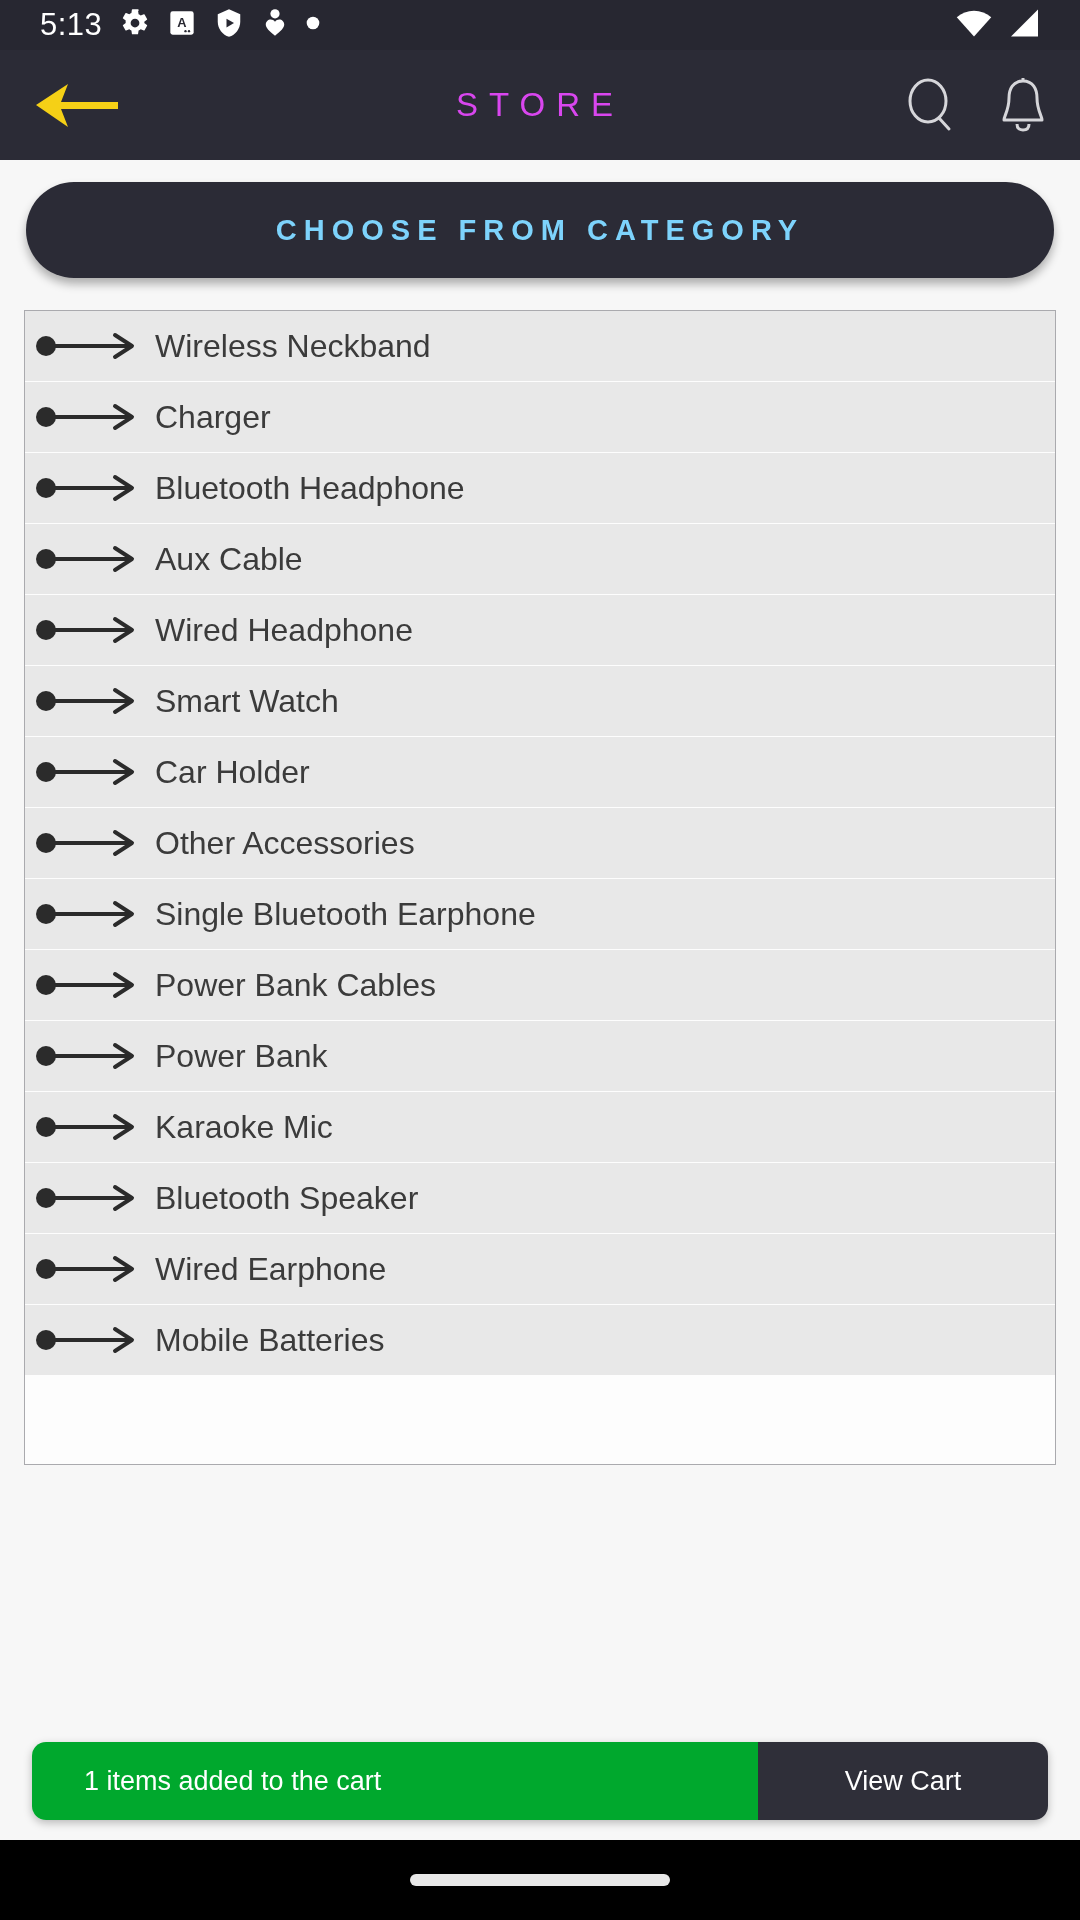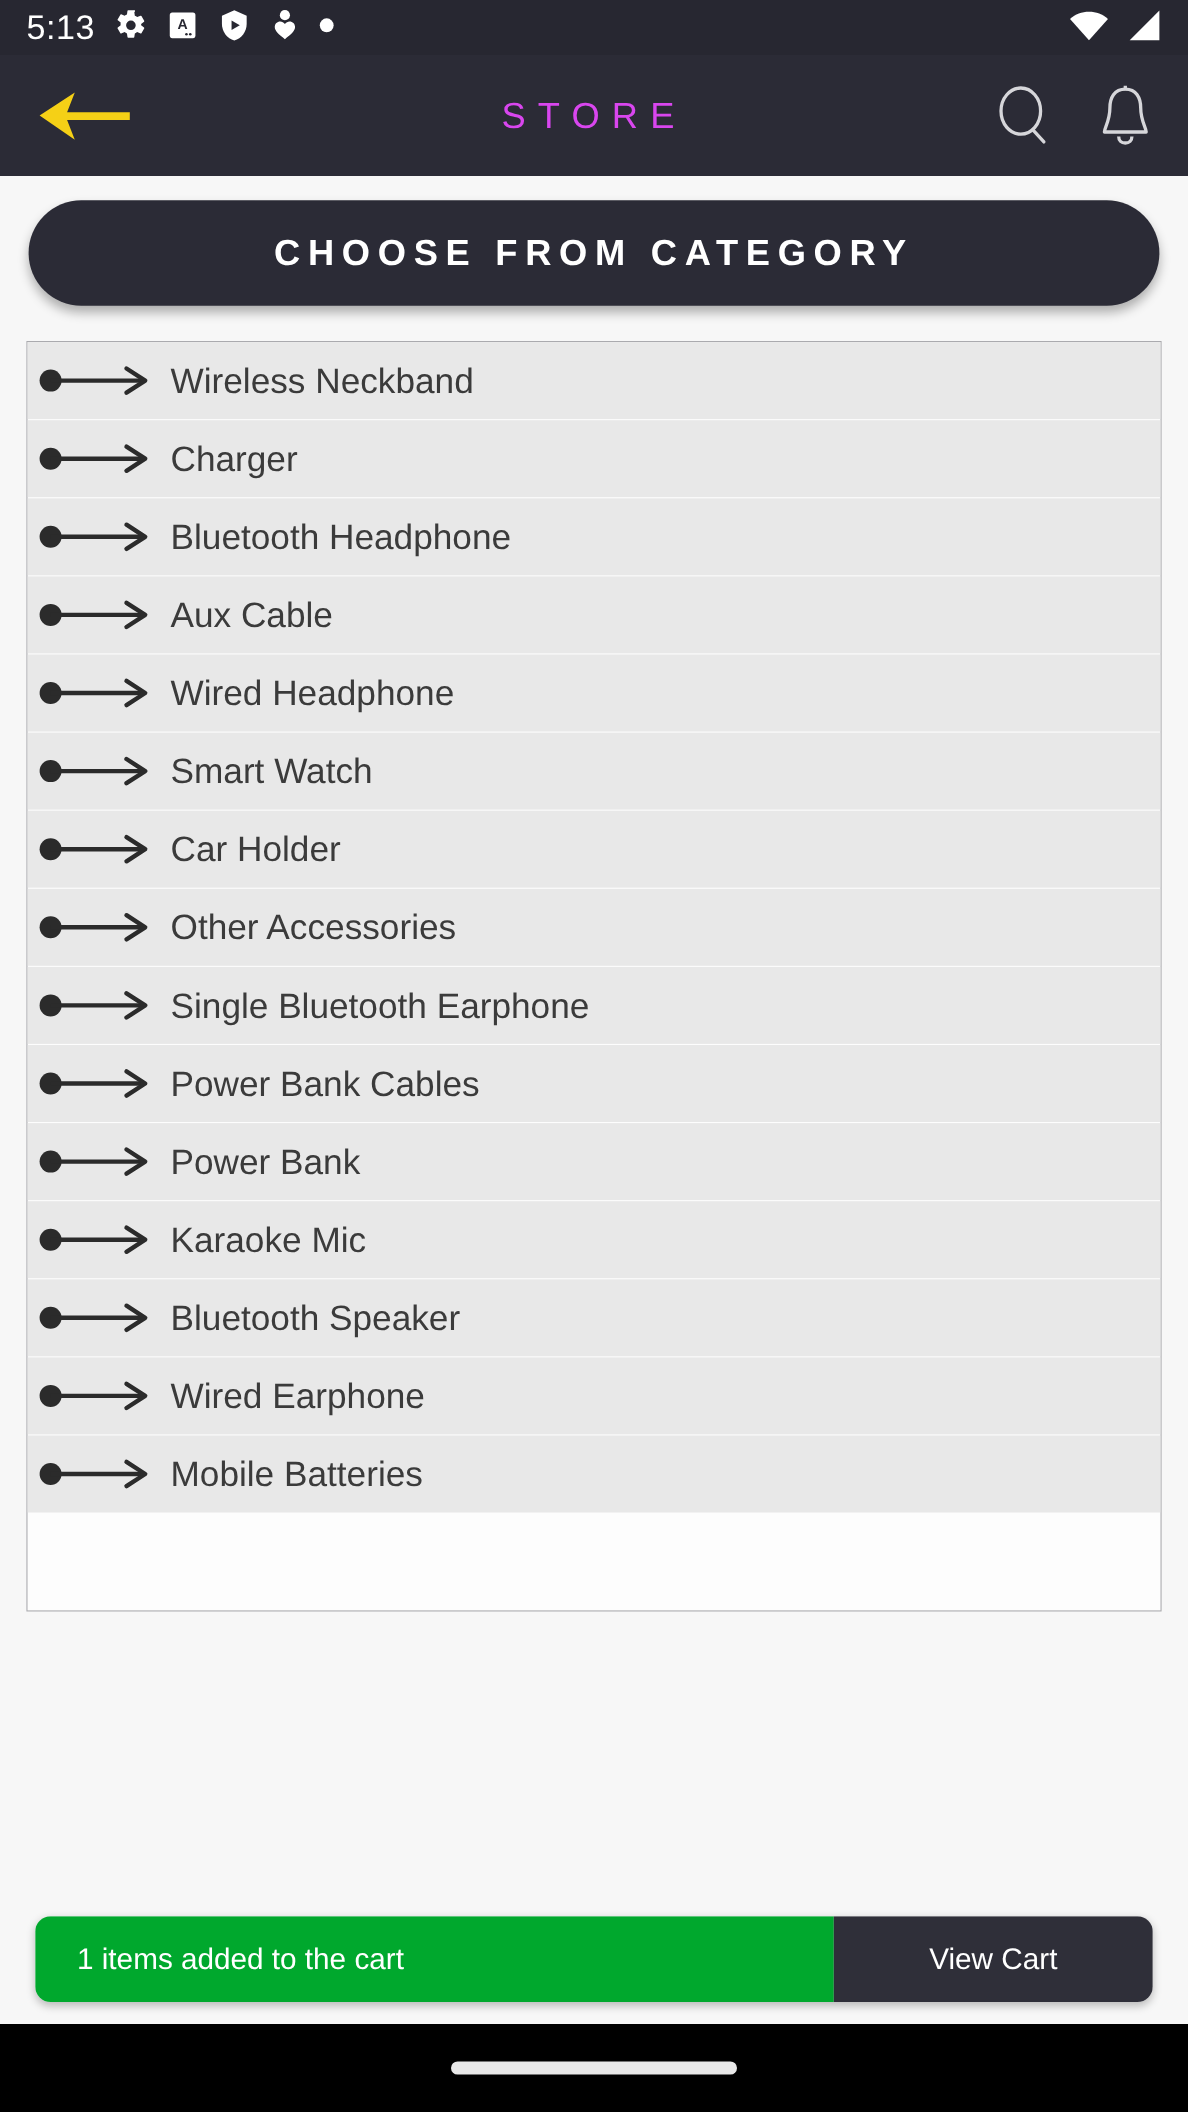--- a/index.html
+++ b/index.html
@@ -7,21 +7,21 @@
     width:1080px; height:1920px;
     background:#000;
     font-family:"Liberation Sans", sans-serif;
     overflow:hidden;
   }
   .phone { width:1080px; height:1920px; position:relative; background:#f7f7f7; }
 
   
   .statusbar {
     height:50px; background:#272731; color:#fff;
-    display:flex; align-items:center; padding:0 24px;
+    display:flex; align-items:center; padding:0 40px;
   }
   .sb-time { font-size:31px; letter-spacing:0.5px; font-weight:400; }
   .sb-icons { display:flex; align-items:center; gap:18px; margin-left:18px; }
   .sb-right { margin-left:auto; display:flex; align-items:center; gap:14px; }
 
   
   .appbar {
     height:110px; background:#2b2b36;
     display:flex; align-items:center; padding:0 34px; position:relative;
   }
@@ -35,21 +35,21 @@
   .appbar-actions > span { cursor:pointer; display:flex; }
 
   
   .banner-wrap { padding:22px 26px 0 26px; }
   .banner {
     height:96px; background:#2b2b36; border-radius:50px;
     display:flex; align-items:center; justify-content:center;
     box-shadow:0 6px 10px rgba(0,0,0,0.30);
   }
   .banner-text {
-    color:#ffffff; font-size:33px; font-weight:700; letter-spacing:7px;
+    color:#7dd3fc; font-size:29px; font-weight:700; letter-spacing:7px;
   }
 
   
   .list-wrap { margin:32px 24px 0 24px; border:1px solid #aaaaae; background:#fdfdfd;
                height:1155px; overflow:hidden; }
   .row {
     height:70px; background:#e8e8e8;
     display:flex; align-items:center; padding-left:10px;
     margin-bottom:1px; cursor:pointer;
   }
@@ -57,21 +57,21 @@
   .row-label { font-size:32px; color:#3b3b3b; margin-left:16px; font-weight:400; }
 
   
   .snackbar {
     position:absolute; left:32px; right:32px; bottom:100px;
     height:78px; display:flex; border-radius:14px; overflow:hidden;
     box-shadow:0 3px 8px rgba(0,0,0,0.25);
   }
   .snack-msg {
     flex:1; background:#00a82d; display:flex; align-items:center;
-    padding-left:38px; color:#fff; font-size:27px;
+    padding-left:52px; color:#fff; font-size:27px;
   }
   .snack-action {
     width:290px; background:#2f2f39; display:flex; align-items:center;
     justify-content:center; color:#fff; font-size:27px; cursor:pointer;text-align:center;
   }
 
   
   .navbar { position:absolute; left:0; right:0; bottom:0; height:80px; background:#000;
             display:flex; align-items:center; justify-content:center; }
   .nav-pill { width:260px; height:12px; border-radius:6px; background:#e8e8e8; cursor:pointer; }

